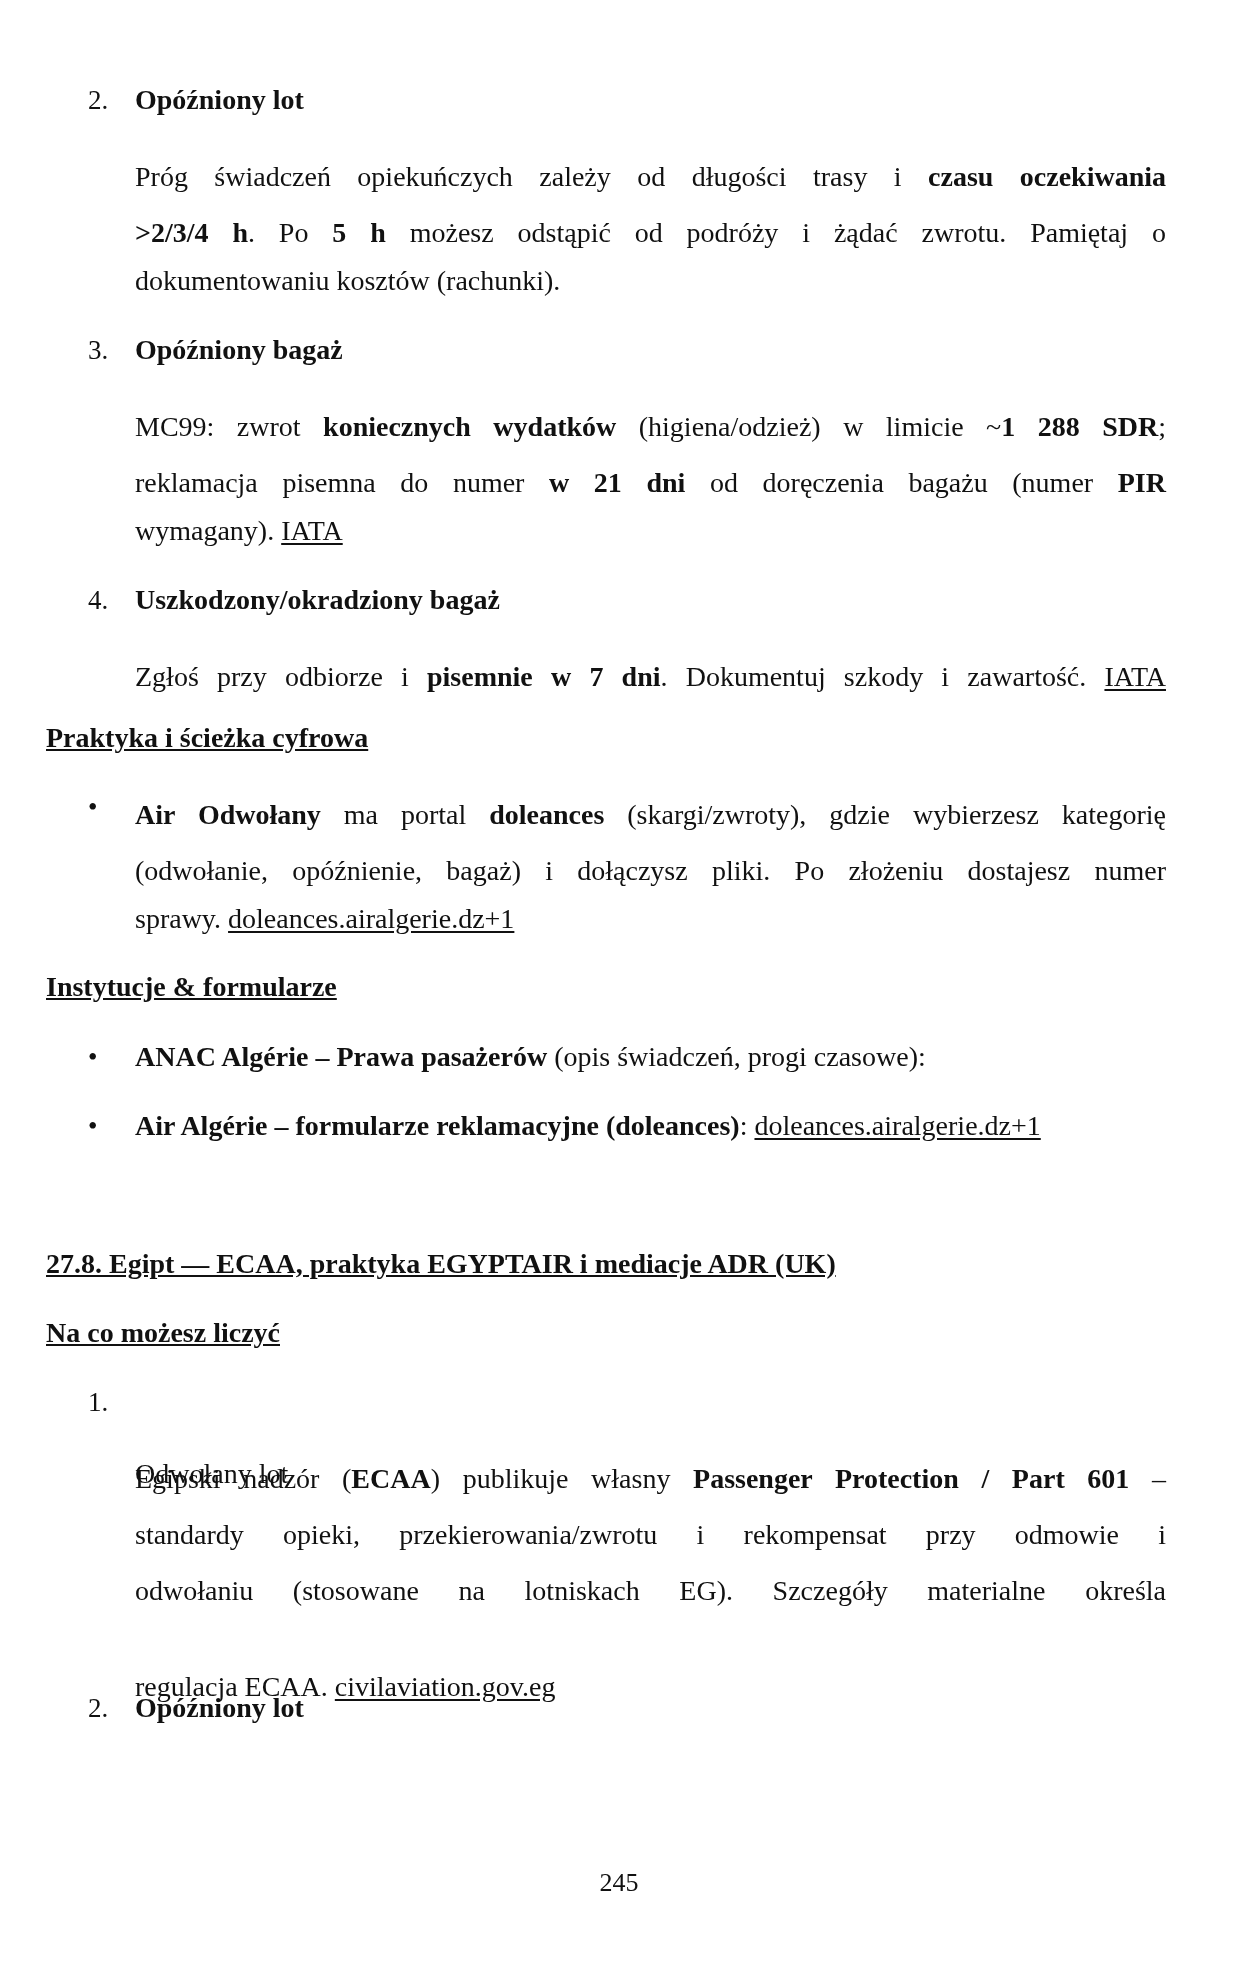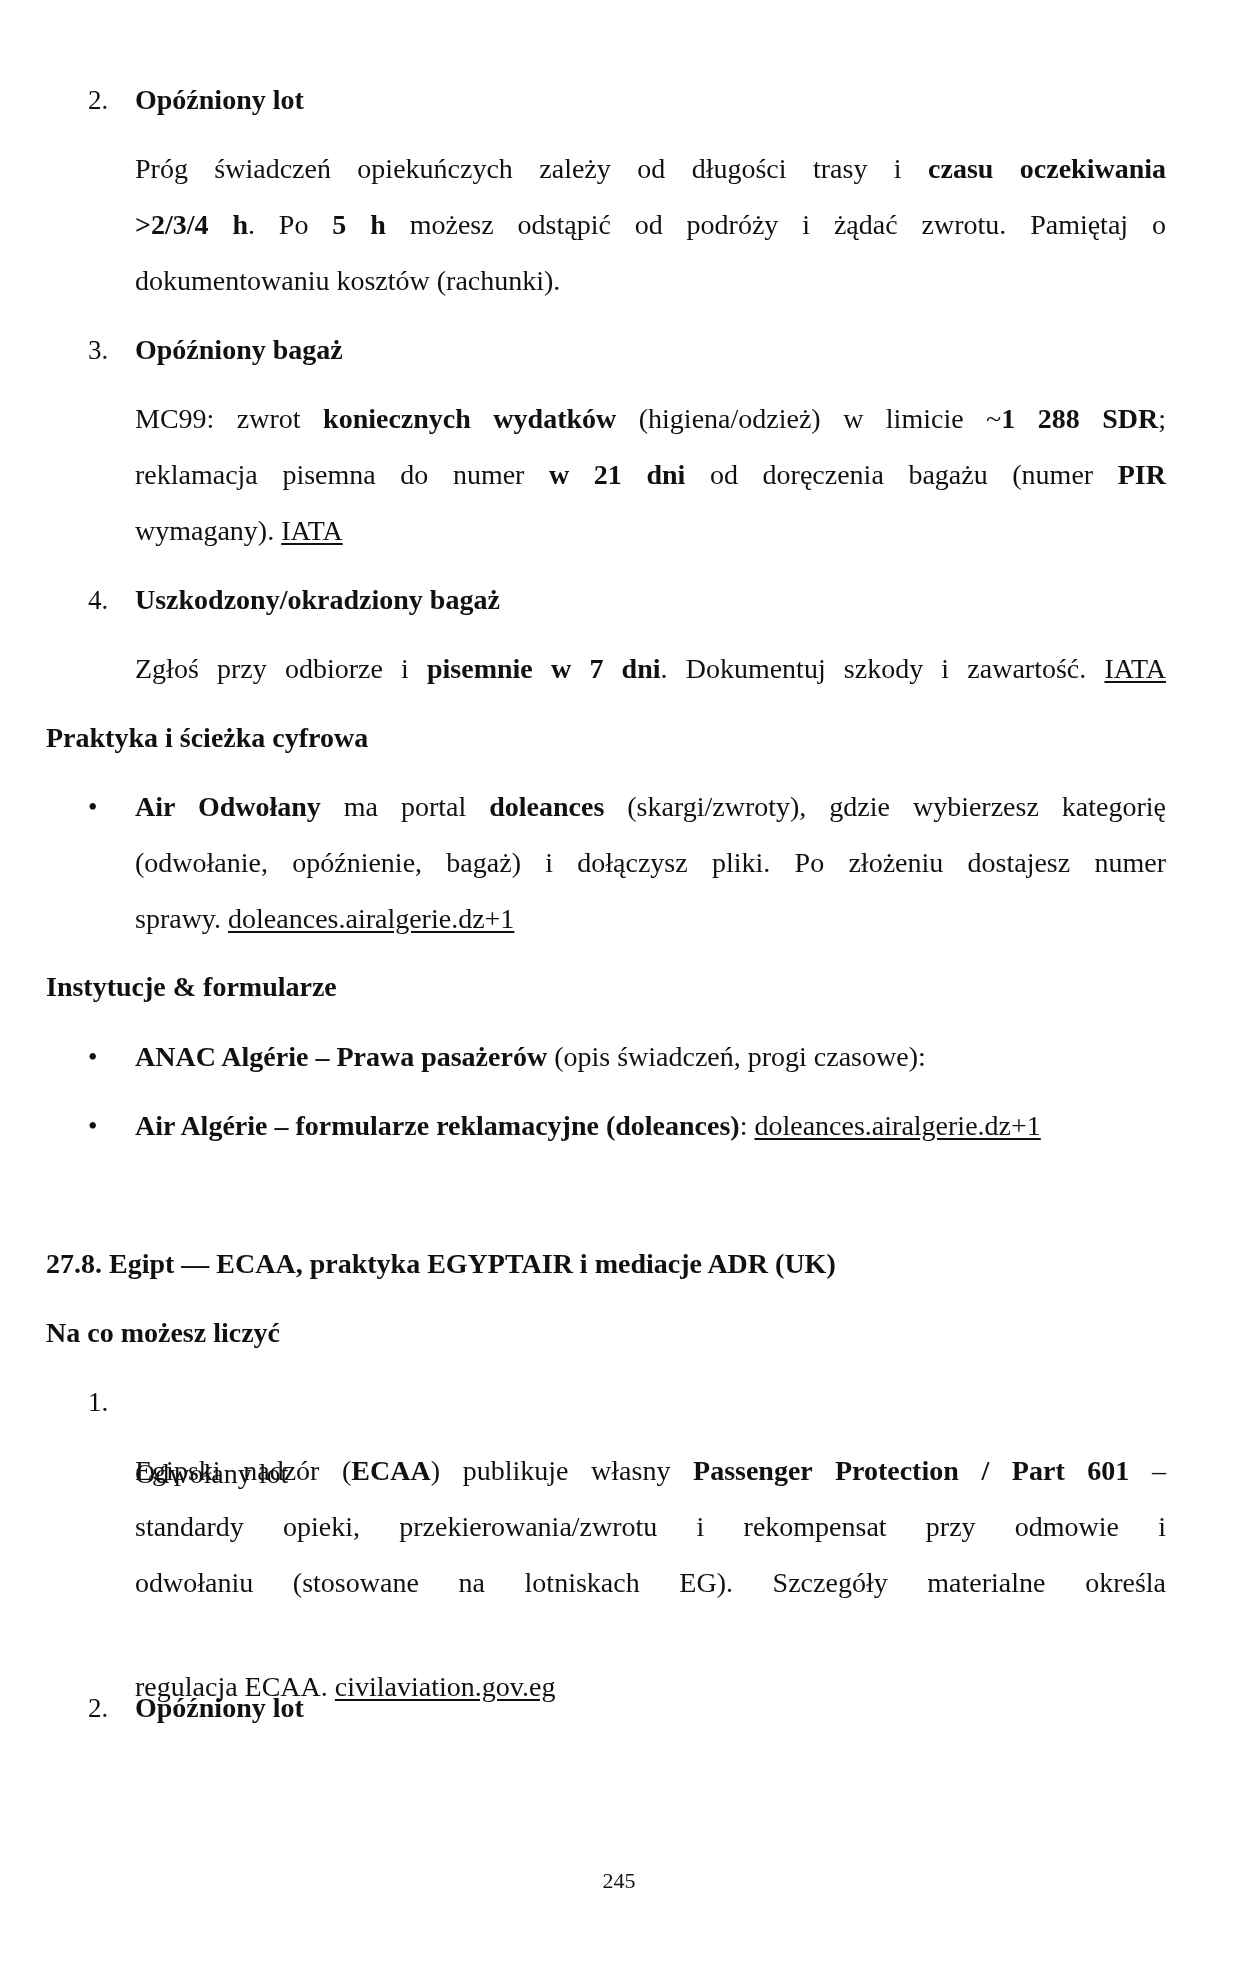--- a/index.html
+++ b/index.html
@@ -1,26 +1,26 @@
 <!DOCTYPE html>
 <html><head>
 <meta charset="utf-8">
 <style>
   html, body { margin:0; padding:0; background:#ffffff; }
   body { width:1238px; height:1962px; position:relative; overflow:hidden;
          font-family:"Liberation Serif","DejaVu Serif",serif; color:#111111; }
   .ln { position:absolute; font-size:28px; line-height:34px; white-space:nowrap; }
-  .just { left:135px; width:1031px; text-align:justify; text-align-last:justify; white-space:normal; }
+  .just { left:135px; width:1031px; text-align:justify; text-align-last:justify; white-space:normal;margin-top:8px; }
   .body { left:135px; }
   .num { position:absolute; left:88px; font-size:27px; line-height:34px; }
   .bul { position:absolute; left:88px; font-size:27px; line-height:34px; }
-  .head { left:46px; font-weight:bold; }
+  .head { left:46px; font-weight:bold;text-decoration:underline; }
   b { font-weight:bold; }
   u, .link { text-decoration:underline; text-underline-offset:3px; }
-  .pageno { position:absolute; left:0; width:1238px; text-align:center; top:1868px; font-size:22px; }
+  .pageno { position:absolute; left:0; width:1238px; text-align:center; top:1868px; font-size:26px; }
 </style>
 </head>
 <body>
 
 <div class="num" style="top:83px">2.</div>
 <div class="ln body" style="top:83px;font-weight:bold">Opóźniony lot</div>
 
 <div class="ln just" style="top:152px"><span>Próg świadczeń opiekuńczych zależy od długości trasy i </span><b>czasu oczekiwania</b></div>
 <div class="ln just" style="top:208px"><b>&gt;2/3/4 h</b><span>. Po </span><b>5 h</b><span> możesz odstąpić od podróży i żądać zwrotu. Pamiętaj o</span></div>
 <div class="ln body" style="top:264px">dokumentowaniu kosztów (rachunki).</div>

